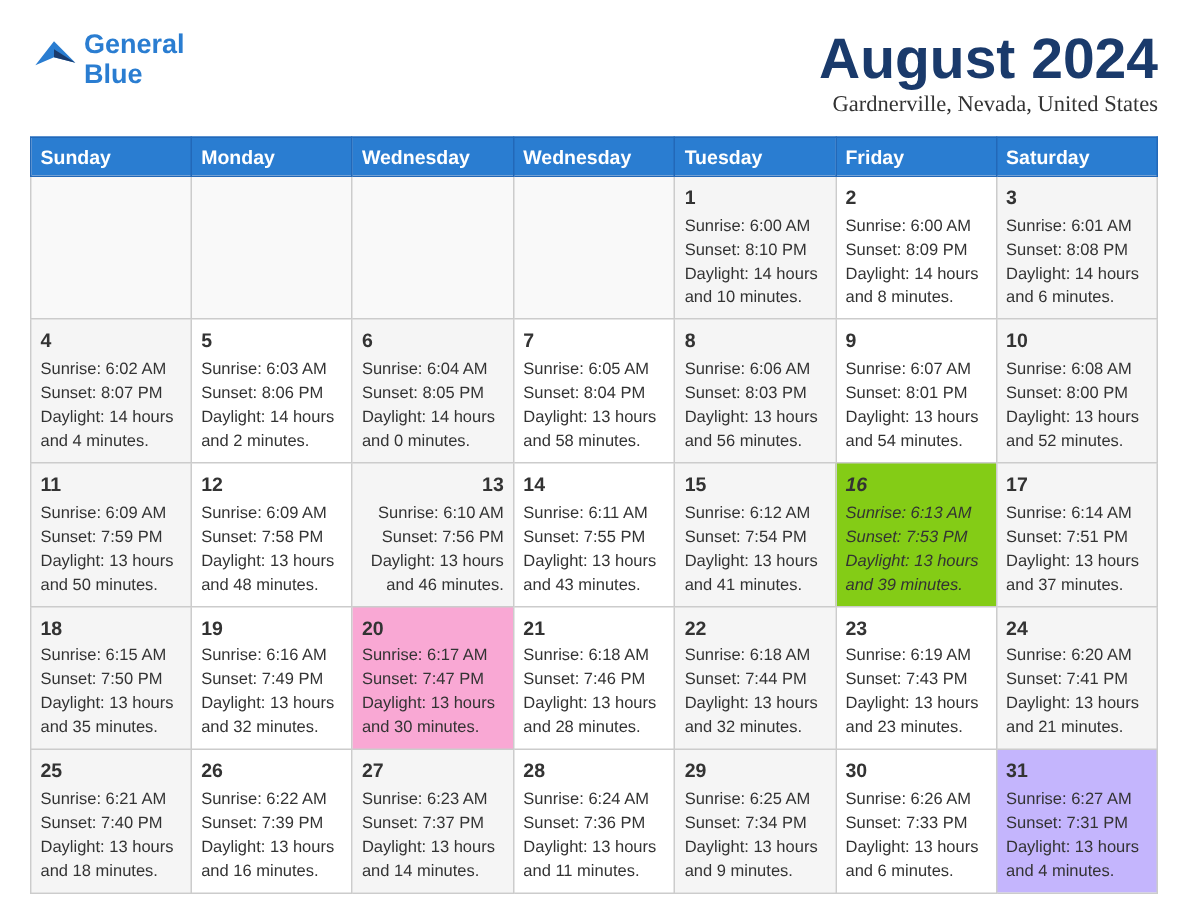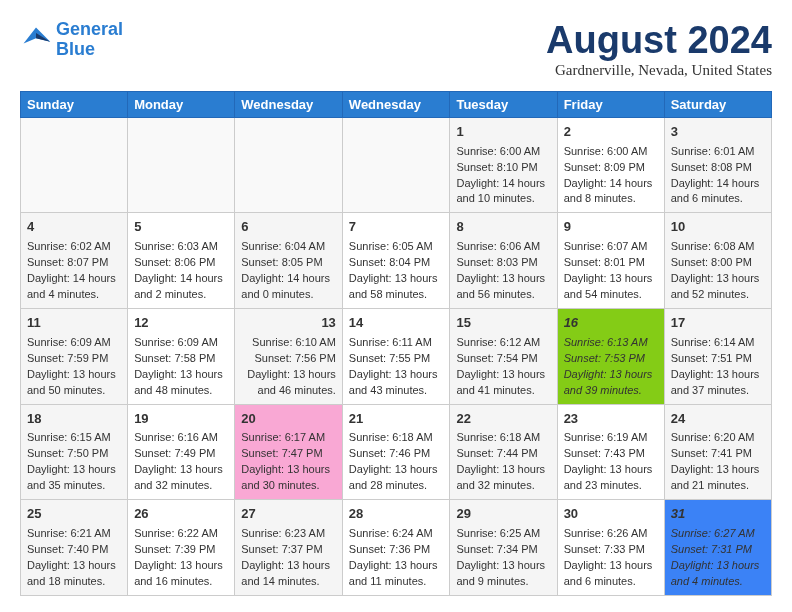--- a/index.html
+++ b/index.html
@@ -160,16 +160,16 @@
         <td style="background: rgb(255, 255, 255);"><span class="day-number">23</span><span>Sunrise: 6:19 AM</span><br><span>Sunset: 7:43 PM</span><br><span>Daylight: 13 hours and 23 minutes.</span></td>
         <td style="background: rgb(245, 245, 245);"><span class="day-number">24</span><span>Sunrise: 6:20 AM</span><br><span>Sunset: 7:41 PM</span><br><span>Daylight: 13 hours and 21 minutes.</span></td>
       </tr>
       <tr>
         <td style="background: rgb(245, 245, 245);"><span class="day-number">25</span><span>Sunrise: 6:21 AM</span><br><span>Sunset: 7:40 PM</span><br><span>Daylight: 13 hours and 18 minutes.</span></td>
         <td style="background: rgb(255, 255, 255);"><span class="day-number">26</span><span>Sunrise: 6:22 AM</span><br><span>Sunset: 7:39 PM</span><br><span>Daylight: 13 hours and 16 minutes.</span></td>
         <td style="background: rgb(245, 245, 245);"><span class="day-number">27</span><span>Sunrise: 6:23 AM</span><br><span>Sunset: 7:37 PM</span><br><span>Daylight: 13 hours and 14 minutes.</span></td>
         <td style="background: rgb(255, 255, 255);"><span class="day-number">28</span><span>Sunrise: 6:24 AM</span><br><span>Sunset: 7:36 PM</span><br><span>Daylight: 13 hours and 11 minutes.</span></td>
         <td style="background: rgb(245, 245, 245);"><span class="day-number">29</span><span>Sunrise: 6:25 AM</span><br><span>Sunset: 7:34 PM</span><br><span>Daylight: 13 hours and 9 minutes.</span></td>
         <td style="background: rgb(255, 255, 255);"><span class="day-number">30</span><span>Sunrise: 6:26 AM</span><br><span>Sunset: 7:33 PM</span><br><span>Daylight: 13 hours and 6 minutes.</span></td>
-        <td style="background: #3b82f6; font-style: italic;"><span class="day-number">31</span><span>Sunrise: 6:27 AM</span><br><span>Sunset: 7:31 PM</span><br><span>Daylight: 13 hours and 4 minutes.</span></td>
+        <td style="background: #c4b5fd;"><span class="day-number">31</span><span>Sunrise: 6:27 AM</span><br><span>Sunset: 7:31 PM</span><br><span>Daylight: 13 hours and 4 minutes.</span></td>
       </tr>
     </tbody>
 </table>
 
 </body></html>

